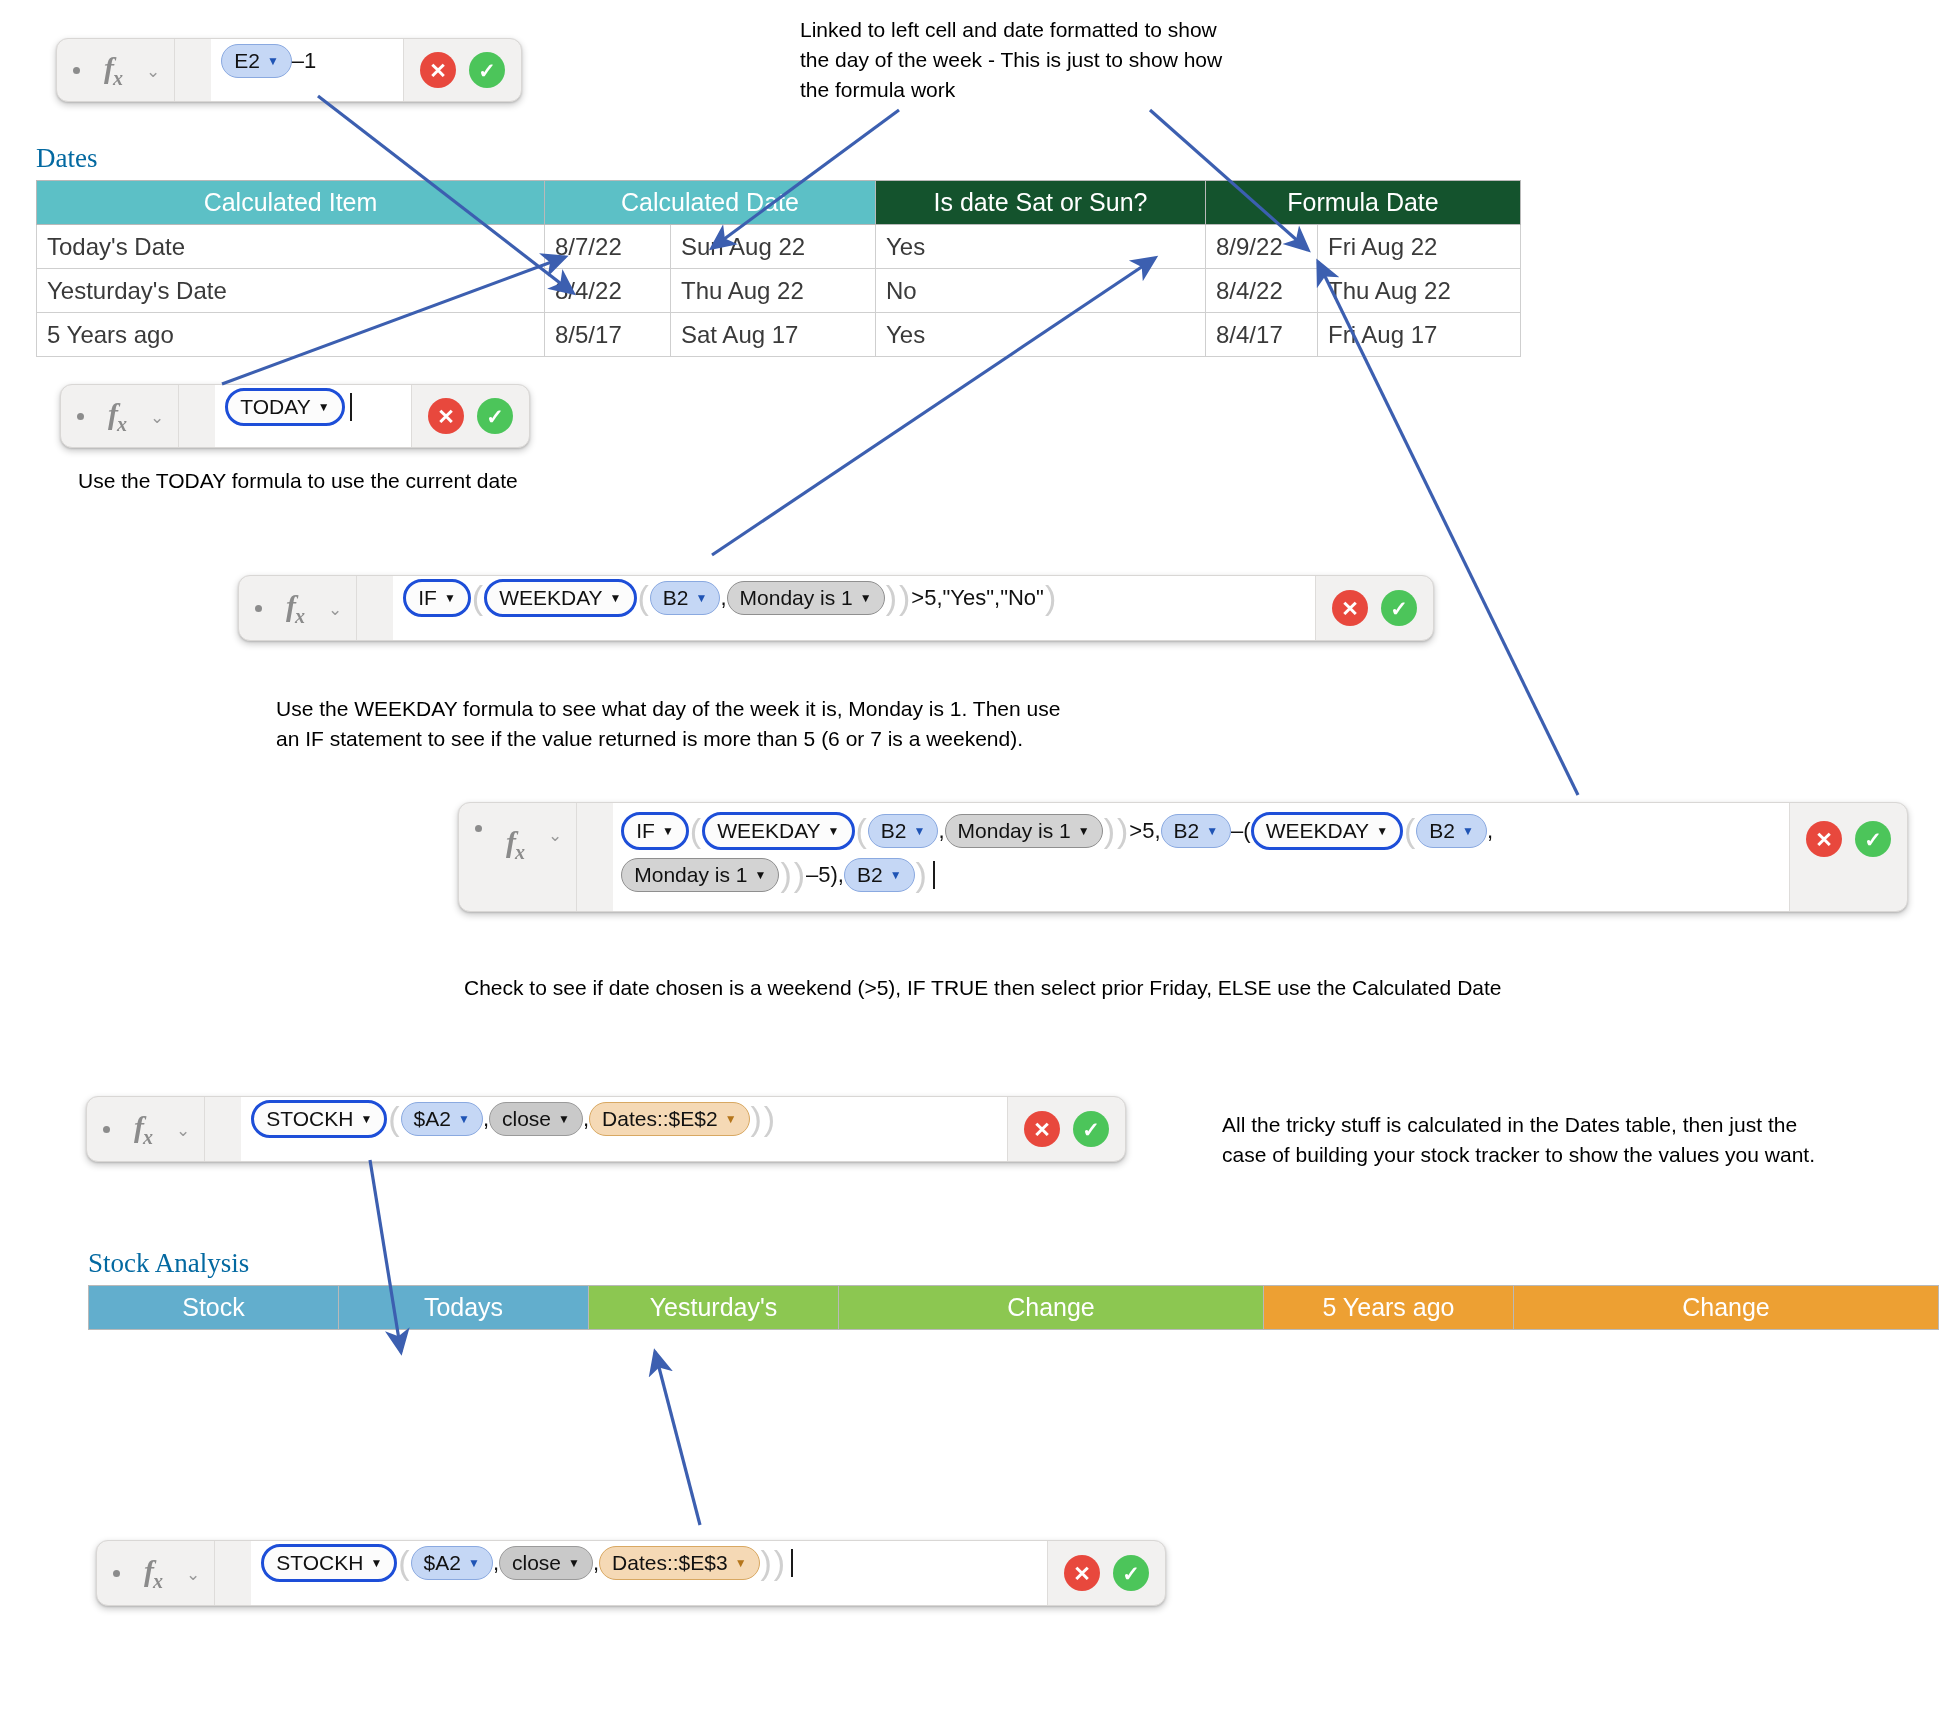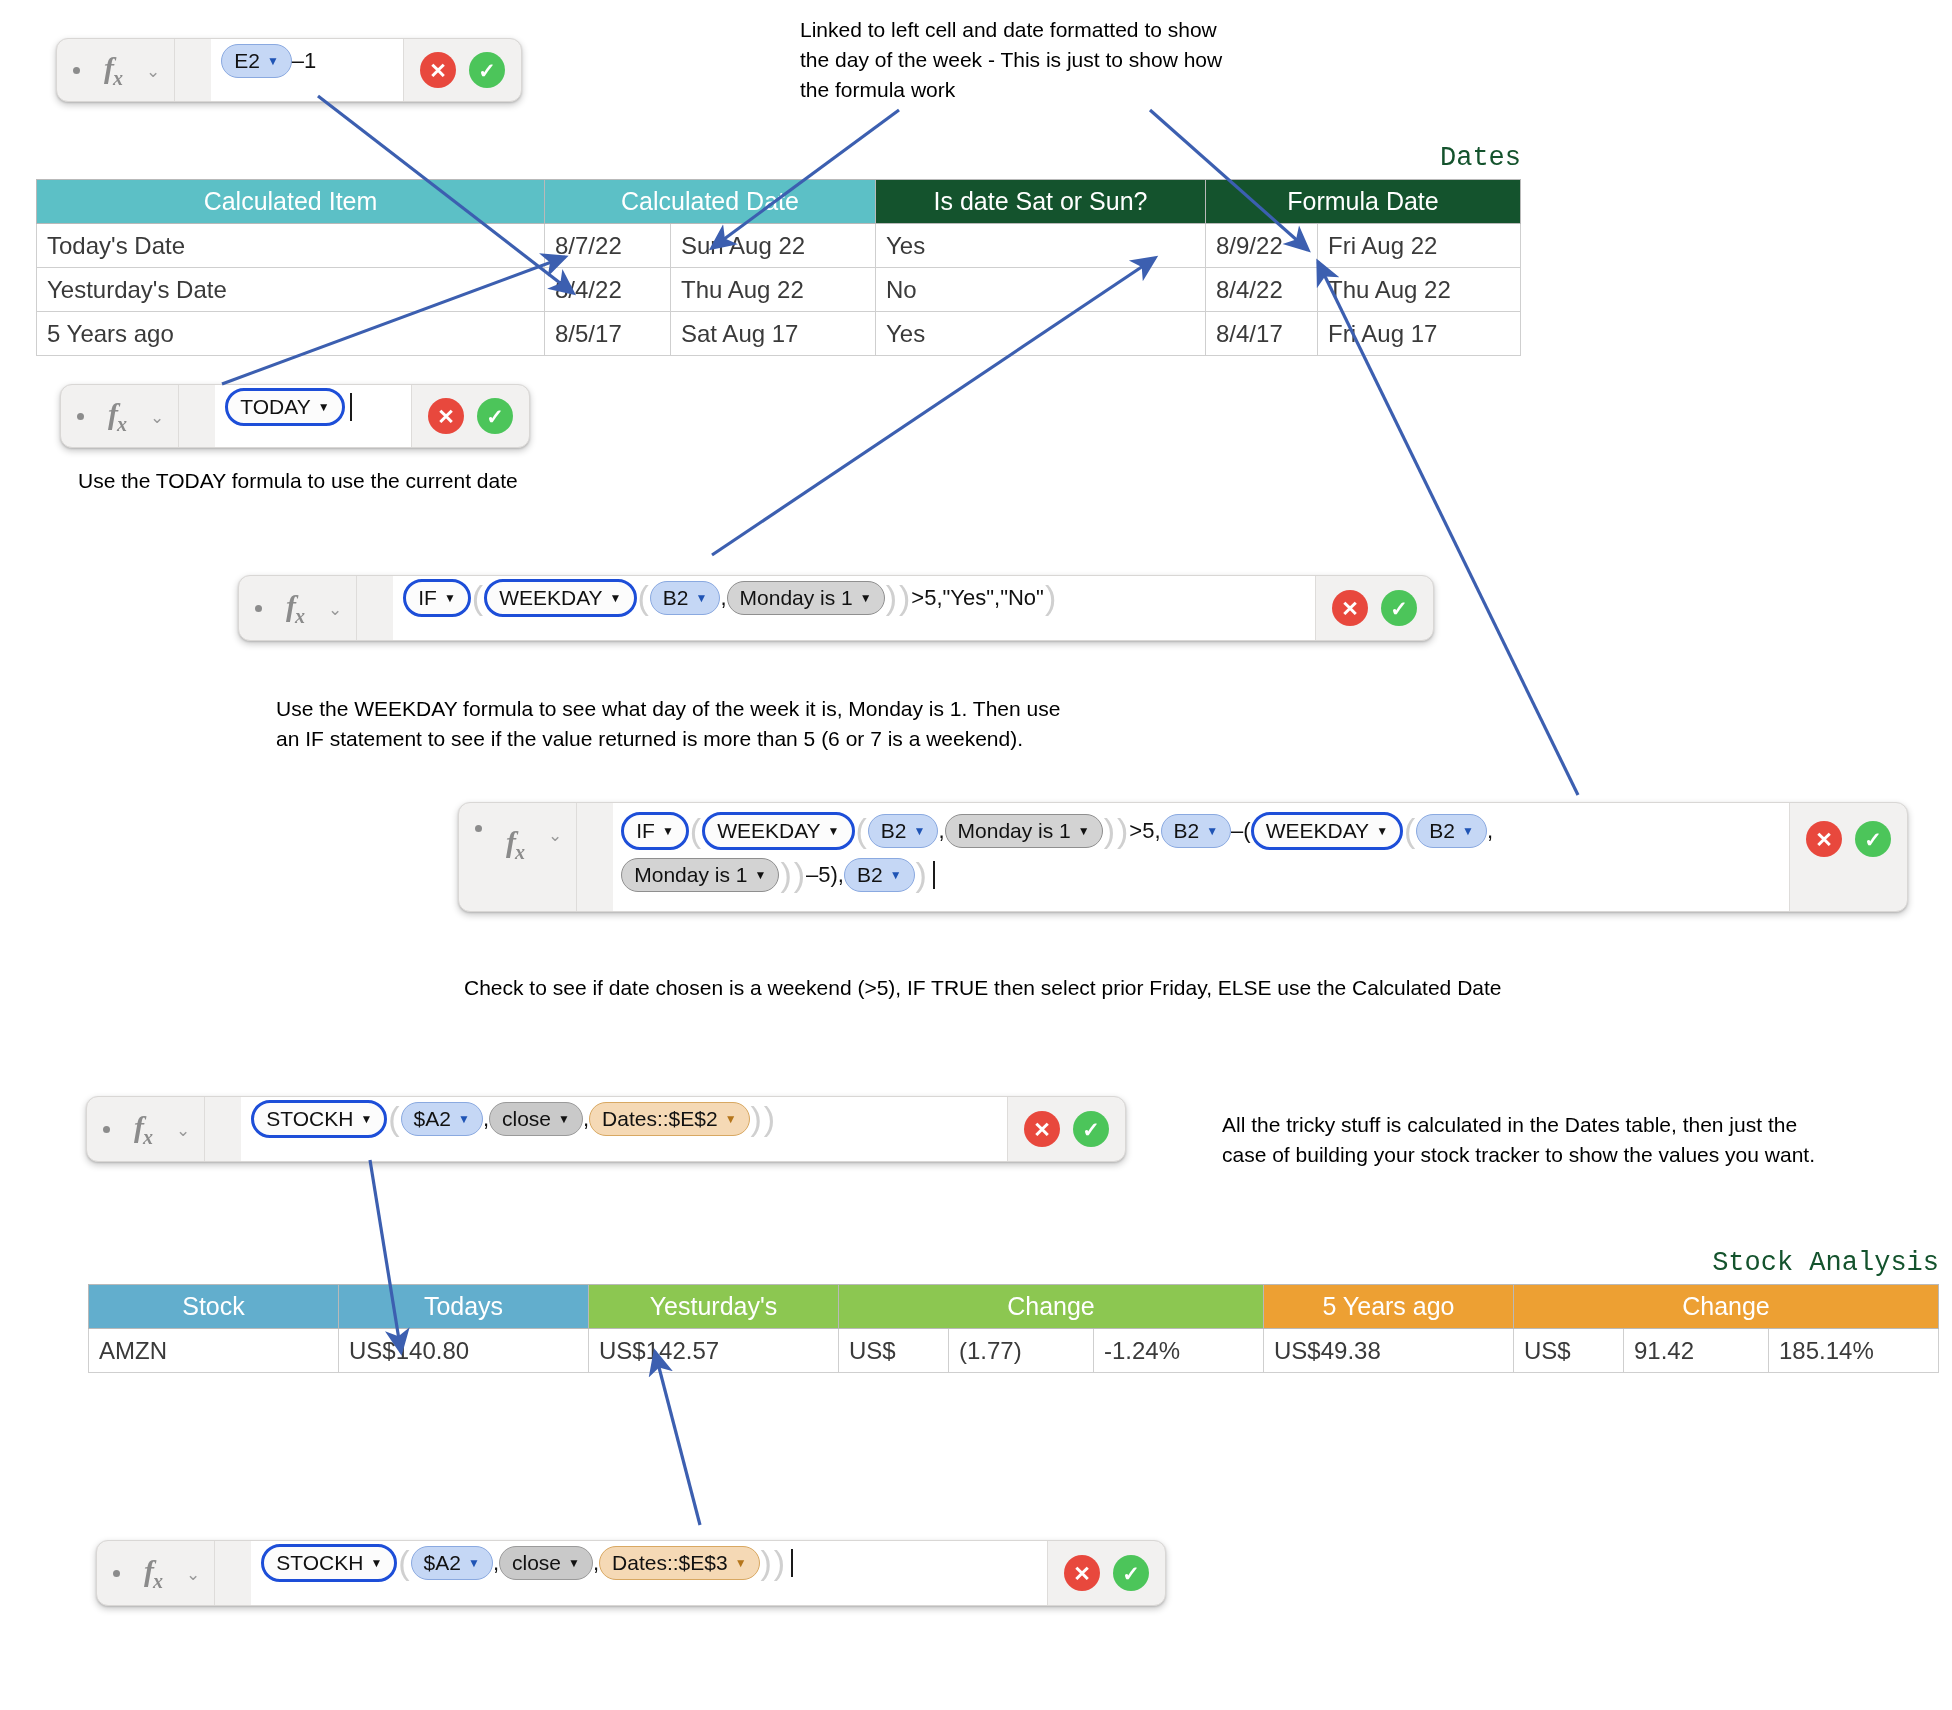--- a/index.html
+++ b/index.html
@@ -149,25 +149,25 @@
     display: inline-block;
     width: 2px;
     height: 28px;
     background: #1a1a1a;
     margin-left: 5px;
   }
 
   
   .tbl-wrap { position: absolute; z-index: 20; }
   .tbl-title {
-    text-align: right;
+    text-align: left;
     font-size: 27px;
-    color: #14532d;
+    color: #0369a1;
     margin-bottom: 6px;
-    font-family: Liberation Mono, monospace;
+    font-family: Liberation Serif, serif;
   }
   table.grid {
     border-collapse: collapse;
     table-layout: fixed;
     background: #fff;
   }
   table.grid th {
     color: #ffffff;
     font-weight: normal;
     font-size: 25px;
@@ -492,32 +492,20 @@
         <tr>
           <th class="h-blue">Stock</th>
           <th class="h-blue">Todays</th>
           <th class="h-green">Yesturday's</th>
           <th class="h-green" colspan="3">Change</th>
           <th class="h-orange">5 Years ago</th>
           <th class="h-orange" colspan="3">Change</th>
         </tr>
       </thead>
       <tbody>
-        <tr>
-          <td class="shade l">AMZN</td>
-          <td class="r">US$140.80</td>
-          <td class="r">US$142.57</td>
-          <td class="l">US$</td>
-          <td class="r">(1.77)</td>
-          <td class="r">-1.24%</td>
-          <td class="r">US$49.38</td>
-          <td class="l">US$</td>
-          <td class="r">91.42</td>
-          <td class="r">185.14%</td>
-        </tr>
       </tbody>
     </table>
   </div>
 
   <div class="fbar" style="left:96px; top:1540px; width:1070px; height:66px;">
     <div class="fbar-left">
       <span class="fx-dot"></span>
       <span class="fx-glyph">f<sub style="font-size:20px">x</sub></span>
       <span class="chev">⌄</span>
     </div>

